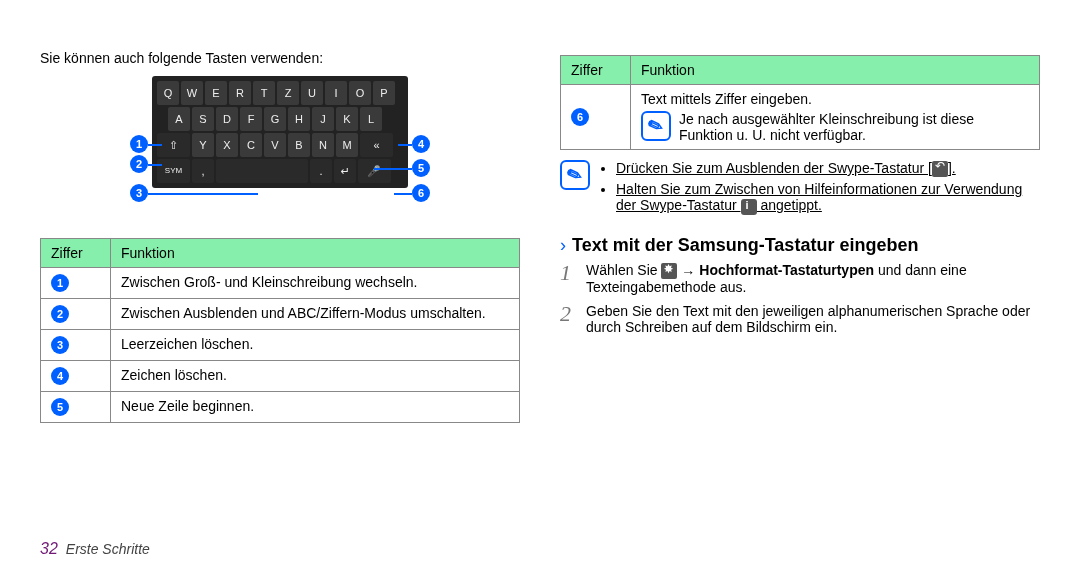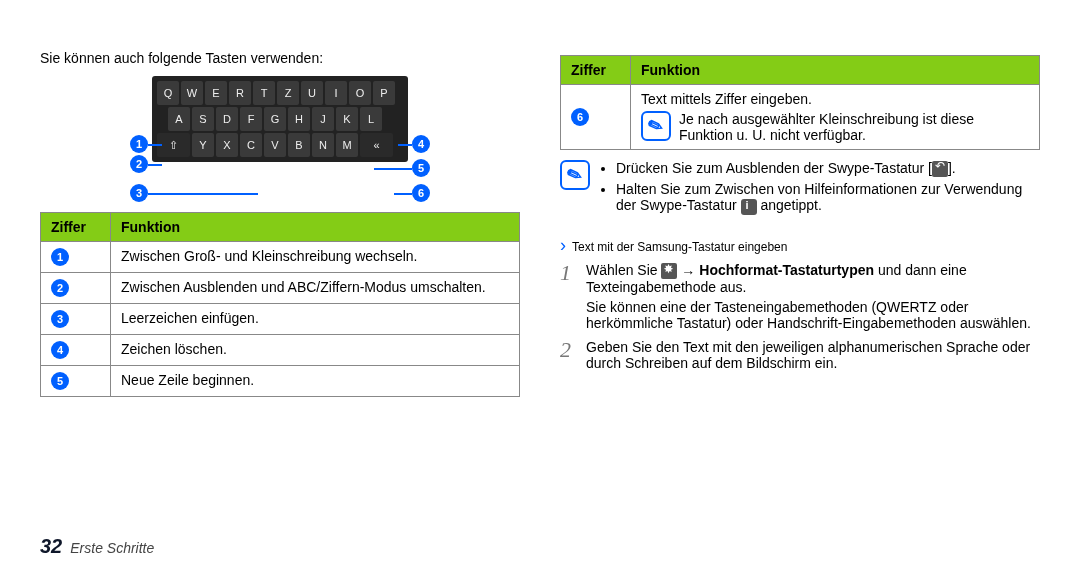--- a/index.html
+++ b/index.html
@@ -72,22 +72,22 @@
     margin-top: 5px;
   }
   table.funcs th, table.funcs td {
     border: 1px solid #888;
     padding: 6px 10px;
     text-align: left;
     font-weight: normal;
     vertical-align: top;
   }
   table.funcs th {
-    background: #84cc16;
-    font-weight: bold;
+    background: #86efac;
+    font-weight: normal;
   }
   .ziffer-col { width: 70px; text-align: center; }
   .num-badge {
     display: inline-block;
     width: 18px; height: 18px;
     border-radius: 50%;
     background: #0060ff;
     color: #fff;
     font-size: 11px;
     font-weight: bold;
@@ -109,21 +109,21 @@
     align-items: center;
     justify-content: center;
     flex-shrink: 0;
     color: #0060ff;
     font-size: 16px;
     font-weight: bold;
   }
   .pen { transform: rotate(-20deg); font-size: 18px; }
 
   ul.tips { list-style: disc; padding-left: 18px; }
-  ul.tips li { margin-bottom: 4px; }
+  ul.tips li { margin-bottom: 4px; text-decoration: underline; }
 
   .inline-icon {
     display: inline-block;
     width: 16px; height: 16px;
     background: #555;
     vertical-align: middle;
     border-radius: 2px;
     position: relative;
   }
   .inline-icon.back::before {
@@ -158,22 +158,22 @@
     align-items: baseline;
     gap: 6px;
     margin-top: 16px;
     margin-bottom: 6px;
   }
   .chev {
     color: #0060ff;
     font-size: 18px;
   }
   .sec-title {
-    font-weight: normal;
-    font-size: 12px;
+    font-weight: bold;
+    font-size: 18px;
   }
 
   .step { display: flex; gap: 8px; margin-bottom: 8px; }
   .step-num {
     font-family: "Georgia", serif;
     font-style: italic;
     font-size: 22px;
     color: #777;
     width: 18px;
     line-height: 1;
@@ -182,24 +182,24 @@
 
   .footer {
     position: absolute;
     bottom: 28px;
     left: 40px;
     display: flex;
     align-items: baseline;
     gap: 8px;
   }
   .footer .pg {
-    color: #0f172a;
+    color: #701a75;
     font-style: italic;
-    font-weight: bold;
-    font-size: 20px;
+    font-weight: normal;
+    font-size: 16px;
   }
   .footer .ftxt {
     font-style: italic;
     color: #444;
   }
 </style>
 </head>
 <body>
 
 <div class="columns">
@@ -236,20 +236,28 @@
           <div class="key wide dark">⇧</div>
           <div class="key">Y</div>
             <div class="key">X</div>
             <div class="key">C</div>
             <div class="key">V</div>
           <div class="key">B</div>
             <div class="key">N</div>
             <div class="key">M</div>
           <div class="key wide dark">«</div>
         </div>
+        <div class="krow">
+          <div class="key wide dark sym">SYM</div>
+          <div class="key dark">,</div>
+          <div class="key space dark"></div>
+          <div class="key dark">.</div>
+          <div class="key dark">↵</div>
+          <div class="key wide dark">🎤</div>
+        </div>
       </div>
 
       <span class="callout" style="top:59px;left:0;">1</span>
       <span class="line" style="top:68px;left:18px;width:14px;"></span>
       <span class="callout" style="top:79px;left:0;">2</span>
       <span class="line" style="top:88px;left:18px;width:14px;"></span>
       <span class="callout" style="top:108px;left:0;">3</span>
       <span class="line" style="top:117px;left:18px;width:110px;"></span>
 
       <span class="callout" style="top:59px;right:0;">4</span>
@@ -269,21 +277,21 @@
       <tr>
         <td class="ziffer-col"><span class="num-badge">1</span></td>
         <td>Zwischen Groß- und Kleinschreibung wechseln.</td>
       </tr>
       <tr>
         <td class="ziffer-col"><span class="num-badge">2</span></td>
         <td>Zwischen Ausblenden und ABC/Ziffern-Modus umschalten.</td>
       </tr>
       <tr>
         <td class="ziffer-col"><span class="num-badge">3</span></td>
-        <td>Leerzeichen einfügen.</td>
+        <td>Leerzeichen löschen.</td>
       </tr>
       <tr>
         <td class="ziffer-col"><span class="num-badge">4</span></td>
         <td>Zeichen löschen.</td>
       </tr>
       <tr>
         <td class="ziffer-col"><span class="num-badge">5</span></td>
         <td>Neue Zeile beginnen.</td>
       </tr>
     </tbody>
@@ -330,21 +338,20 @@
 
     <div class="section-head">
       <span class="chev">›</span>
       <span class="sec-title">Text mit der Samsung-Tastatur eingeben</span>
     </div>
 
     <div class="step">
       <div class="step-num">1</div>
       <div class="step-body">
         <span>Wählen Sie </span><span class="inline-icon gear"></span><span> → </span><b>Hochformat-Tastaturtypen</b><span> und dann eine Texteingabemethode aus.</span>
-        <div style="margin-top:4px;">Sie können eine der Tasteneingabemethoden (QWERTZ oder herkömmliche Tastatur) oder Handschrift-Eingabemethoden auswählen.</div>
       </div>
     </div>
 
     <div class="step">
       <div class="step-num">2</div>
       <div class="step-body">Geben Sie den Text mit den jeweiligen alphanumerischen Sprache oder durch Schreiben auf dem Bildschirm ein.</div>
     </div>
   </div>
 </div>
 

